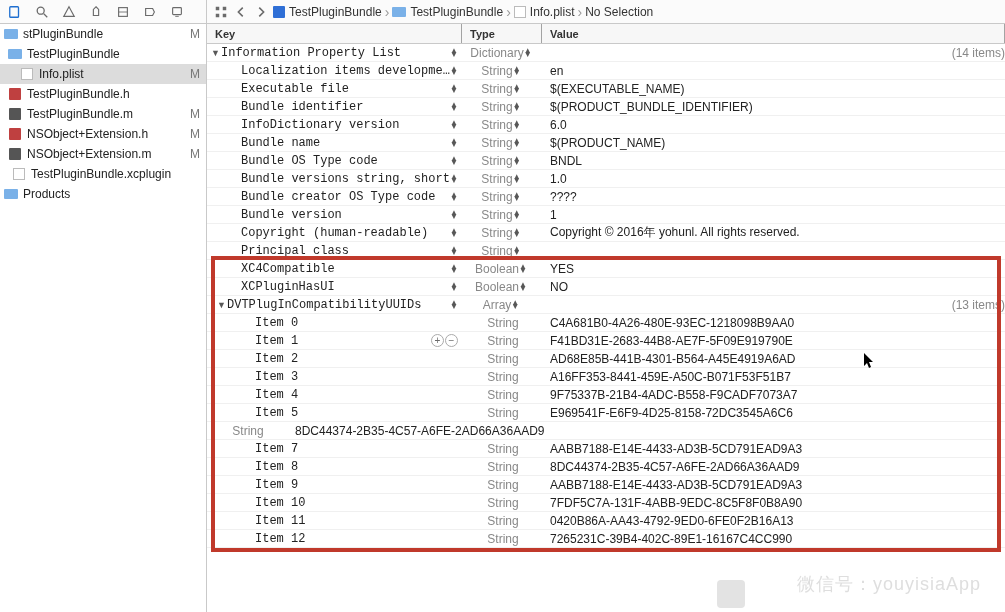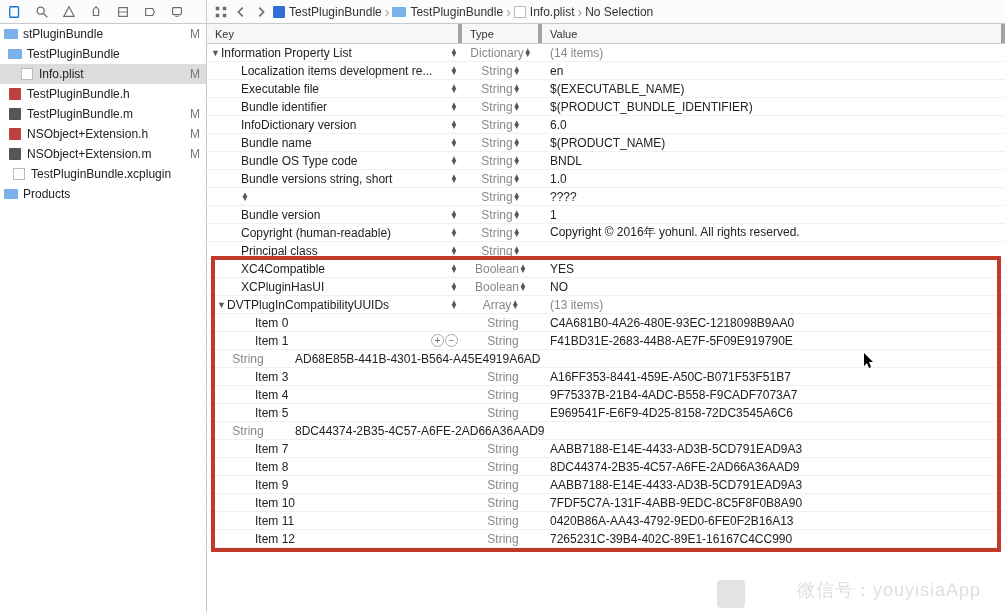--- a/index.html
+++ b/index.html
@@ -33,49 +33,49 @@
     .jumpbar .jb-icon { width: 16px; height: 16px; color: #6b6b6b; display: flex; align-items: center; justify-content: center; }
     .jumpbar .sep::before { content: "›"; color: #9a9a9a; margin: 0 3px; font-size: 14px; }
     .jumpbar .crumb { display: flex; align-items: center; gap: 4px; }
     .mini-blue { width: 12px; height: 12px; background: #2f6fd6; border-radius: 1px; }
     .mini-folder { width: 14px; height: 10px; background: #7ab1e8; border-radius: 1px; }
     .mini-plist { width: 12px; height: 12px; background: #fff; border: 1px solid #bbb; }
 
     
     .plist-wrap { position: relative; flex: 1; overflow: hidden; }
     .plist-head { display: flex; height: 20px; border-bottom: 1px solid #c9c9c9; background: #f7f7f7; font-size: 11px; color: #333; }
-    .plist-head > div { display: flex; align-items: center; padding-left: 8px; border-right: 4px solid #a3a3a3; }
+    .plist-head > div { display: flex; align-items: center; padding-left: 8px; border-right: 1px solid #a3a3a3; font-weight: bold; }
     .col-key { width: 255px; flex: 0 0 255px; }
     .col-type { width: 80px; flex: 0 0 80px; }
     .col-value { flex: 1; }
 
     .plist-body { position: relative; }
     .plist-row { display: flex; align-items: center; height: 18px; border-bottom: 1px solid #f0f0f0; font-size: 12px; }
     .plist-row > div { padding-left: 8px; white-space: nowrap; overflow: hidden; text-overflow: ellipsis; }
     .plist-row .col-key { display: flex; align-items: center; position: relative; padding-left: 4px; }
     .plist-row .disclosure { width: 10px; color: #585858; font-size: 9px; }
-    .plist-row .key-label { flex: 1; overflow: hidden; text-overflow: ellipsis; }
+    .plist-row .key-label { flex: 1; overflow: hidden; text-overflow: ellipsis; font-family: Liberation Mono, monospace; }
     .plist-row .stepper { width: 8px; color: #585858; font-size: 8px; line-height: 4px; text-align: center; margin-right: 4px; }
     .plist-row .plusminus { font-size: 10px; color: #6b6b6b; margin-right: 4px; display: flex; gap: 1px; }
     .plist-row .plusminus span { border: 1px solid #aaa; border-radius: 7px; width: 13px; height: 13px; display: inline-flex; align-items: center; justify-content: center; }
     .plist-row .col-type { color: #888; display:flex; align-items:center; justify-content: center; padding-right: 6px;}
-    .plist-row .col-value.muted { color: #888; }
+    .plist-row .col-value.muted { color: #888; text-align: right; }
 
     .highlight-box {
       position: absolute;
       border: 4px solid #c0392b;
       pointer-events: none;
       left: 4px; right: 4px;
     }
 
     .cursor {
       position: absolute; width: 12px; height: 18px; color: #000;
     }
     .watermark {
-      position: absolute; bottom: 10px; right: 24px; font-size: 18px; color: rgba(220,220,220,0.95); letter-spacing: 1px; font-weight: 500;
+      position: absolute; bottom: 16px; right: 24px; font-size: 18px; color: rgba(220,220,220,0.95); letter-spacing: 1px; font-weight: 500;
     }
     .watermark-logo { position: absolute; bottom: 4px; right: 260px; width: 28px; height: 28px; border-radius: 4px; background: rgba(200,200,200,0.5); }
   </style>
 </head>
 <body>
 
 <div class="container">
 
   <div class="sidebar">
     <div class="sidebar-toolbar">
@@ -341,20 +341,21 @@
             <div class="col-type" style="color: rgb(136, 136, 136);">
               <span>String</span>
               <span class="stepper">▲<br>▼</span>
             </div>
             <div class="col-value">1.0</div>
           </div>
           <div class="plist-row">
             <div class="col-key">
               <span style="display: inline-block; width: 20px;"></span>
               <span class="disclosure"></span>
+              <span class="key-label">Bundle creator OS Type code</span>
               <span class="stepper">▲<br>▼</span>
             </div>
             <div class="col-type" style="color: rgb(136, 136, 136);">
               <span>String</span>
               <span class="stepper">▲<br>▼</span>
             </div>
             <div class="col-value">????</div>
           </div>
           <div class="plist-row">
             <div class="col-key">
@@ -454,20 +455,25 @@
                 <span>+</span>
                 <span>−</span>
               </span>
             </div>
             <div class="col-type">
               <span>String</span>
             </div>
             <div class="col-value">F41BD31E-2683-44B8-AE7F-5F09E919790E</div>
           </div>
           <div class="plist-row">
+            <div class="col-key">
+              <span style="display: inline-block; width: 34px;"></span>
+              <span class="disclosure"></span>
+              <span class="key-label">Item 2</span>
+            </div>
             <div class="col-type">
               <span>String</span>
             </div>
             <div class="col-value">AD68E85B-441B-4301-B564-A45E4919A6AD</div>
           </div>
           <div class="plist-row">
             <div class="col-key">
               <span style="display: inline-block; width: 34px;"></span>
               <span class="disclosure"></span>
               <span class="key-label">Item 3</span>

